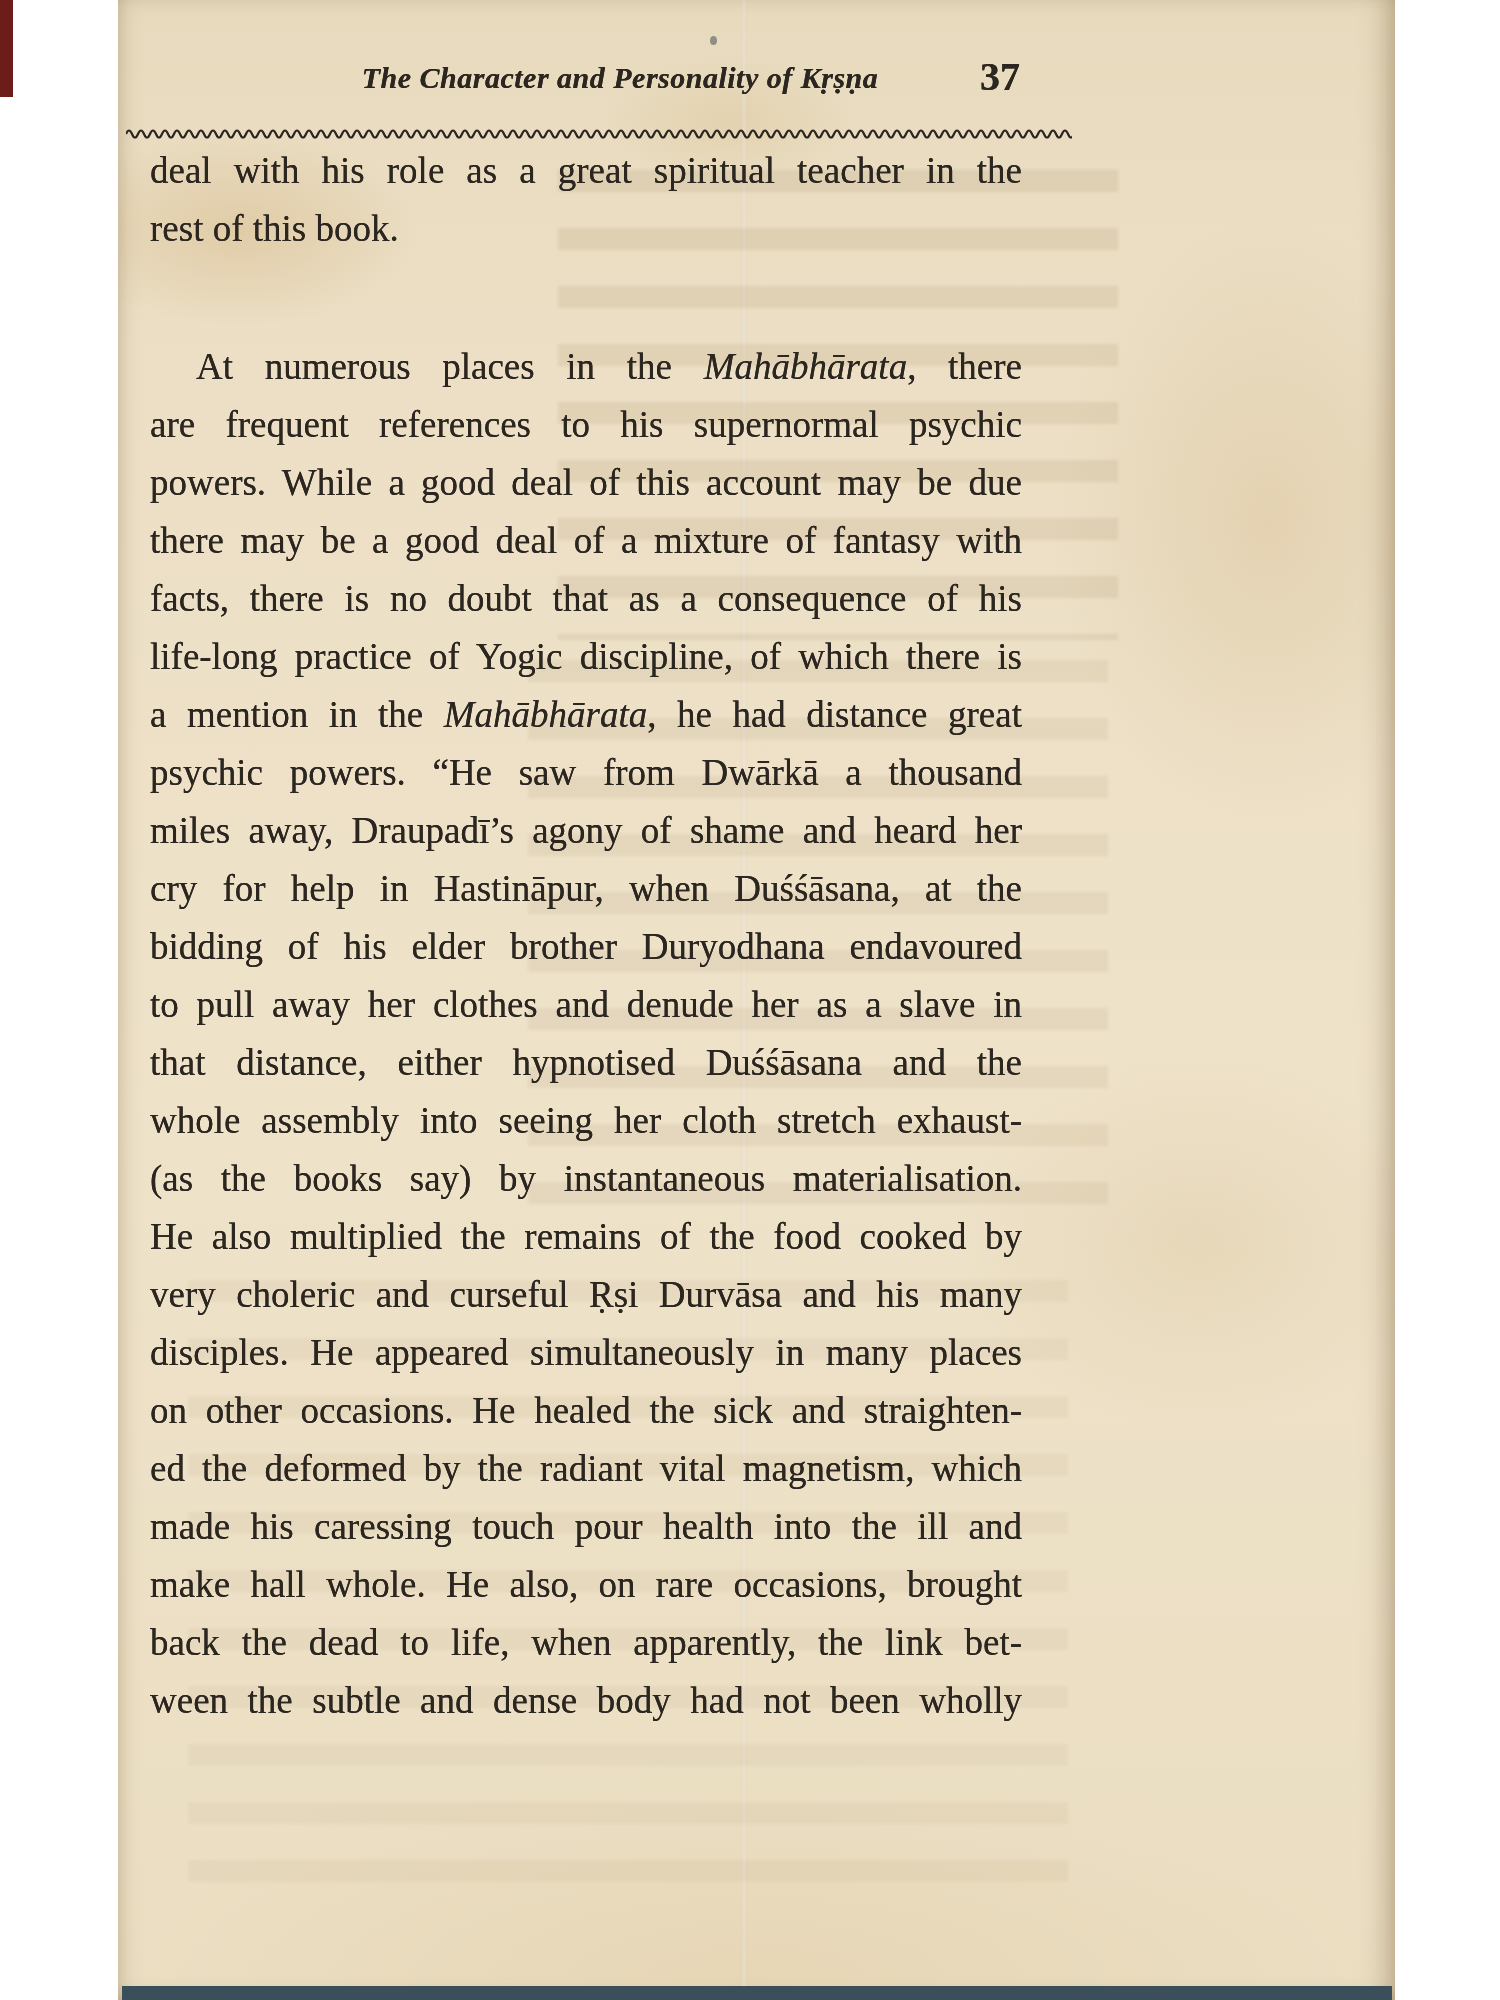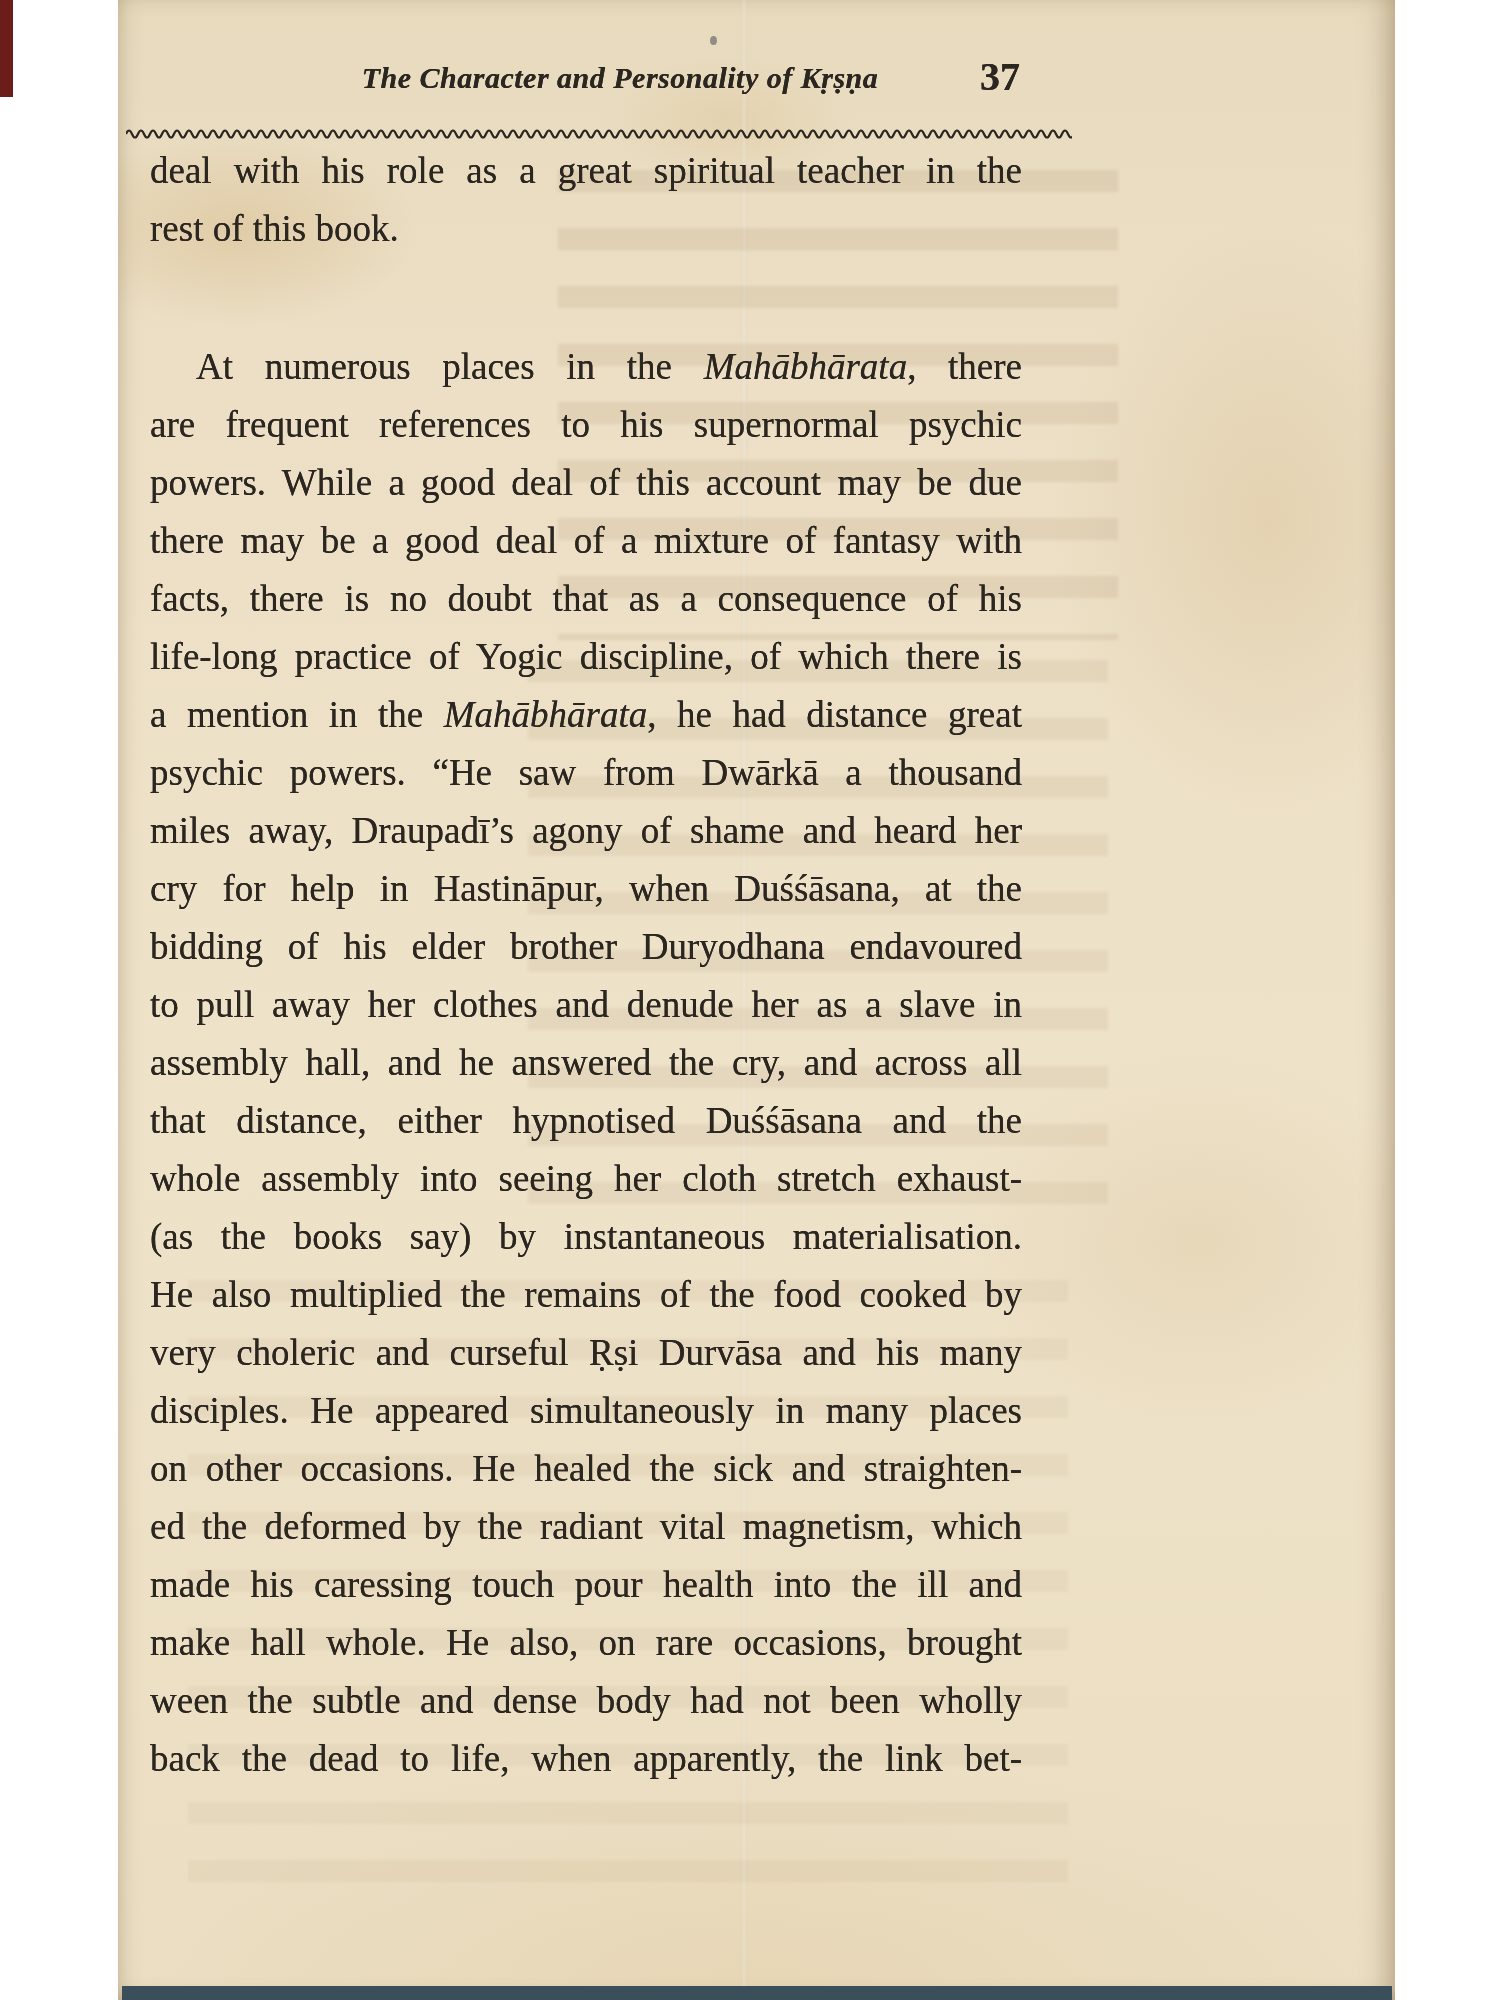--- a/index.html
+++ b/index.html
@@ -101,32 +101,31 @@
           <div class="line"><span>powers. While a good deal of this account may be due</span></div>
           <div class="line"><span>there may be a good deal of a mixture of fantasy with</span></div>
           <div class="line"><span>facts, there is no doubt that as a consequence of his</span></div>
           <div class="line"><span>life-long practice of Yogic discipline, of which there is</span></div>
           <div class="line"><span>a mention in the </span><i>Mahābhārata</i><span>, he had distance great</span></div>
           <div class="line"><span>psychic powers. “He saw from Dwārkā a thousand</span></div>
           <div class="line"><span>miles away, Draupadī’s agony of shame and heard her</span></div>
           <div class="line"><span>cry for help in Hastināpur, when Duśśāsana, at the</span></div>
           <div class="line"><span>bidding of his elder brother Duryodhana endavoured</span></div>
           <div class="line"><span>to pull away her clothes and denude her as a slave in</span></div>
-          <div class="line"><span>assembly hall, and he answered the cry, and across all</span></div>
           <div class="line"><span>that distance, either hypnotised Duśśāsana and the</span></div>
           <div class="line"><span>whole assembly into seeing her cloth stretch exhaust-</span></div>
           <div class="line"><span>(as the books say) by instantaneous materialisation.</span></div>
           <div class="line"><span>He also multiplied the remains of the food cooked by</span></div>
           <div class="line"><span>very choleric and curseful Ṛṣi Durvāsa and his many</span></div>
           <div class="line"><span>disciples. He appeared simultaneously in many places</span></div>
           <div class="line"><span>on other occasions. He healed the sick and straighten-</span></div>
           <div class="line"><span>ed the deformed by the radiant vital magnetism, which</span></div>
           <div class="line"><span>made his caressing touch pour health into the ill and</span></div>
           <div class="line"><span>make hall whole. He also, on rare occasions, brought</span></div>
+          <div class="line"><span>back the dead to life, when apparently, the link bet-</span></div>
           <div class="line"><span>ween the subtle and dense body had not been wholly</span></div>
-          <div class="line"><span>back the dead to life, when apparently, the link bet-</span></div>
         </div>
       </div>
   </div>
 
   <div class="bottom-bar"></div>
 
 </div>
 
 </body></html>

